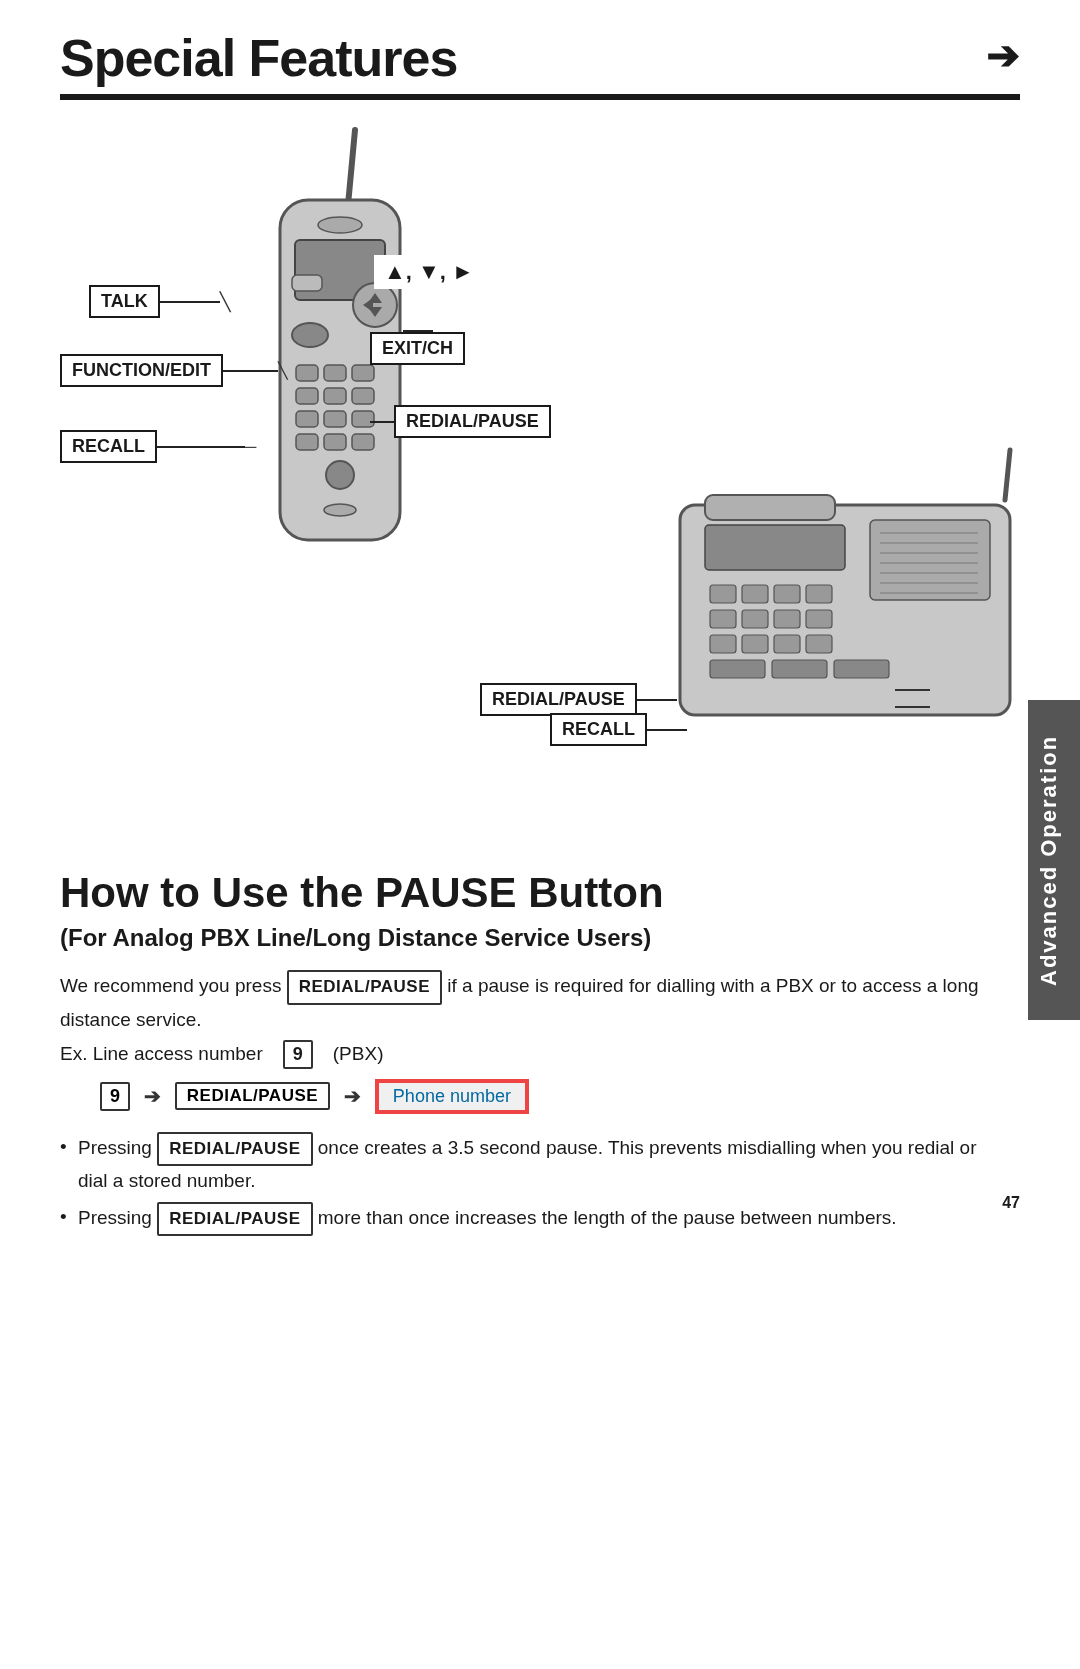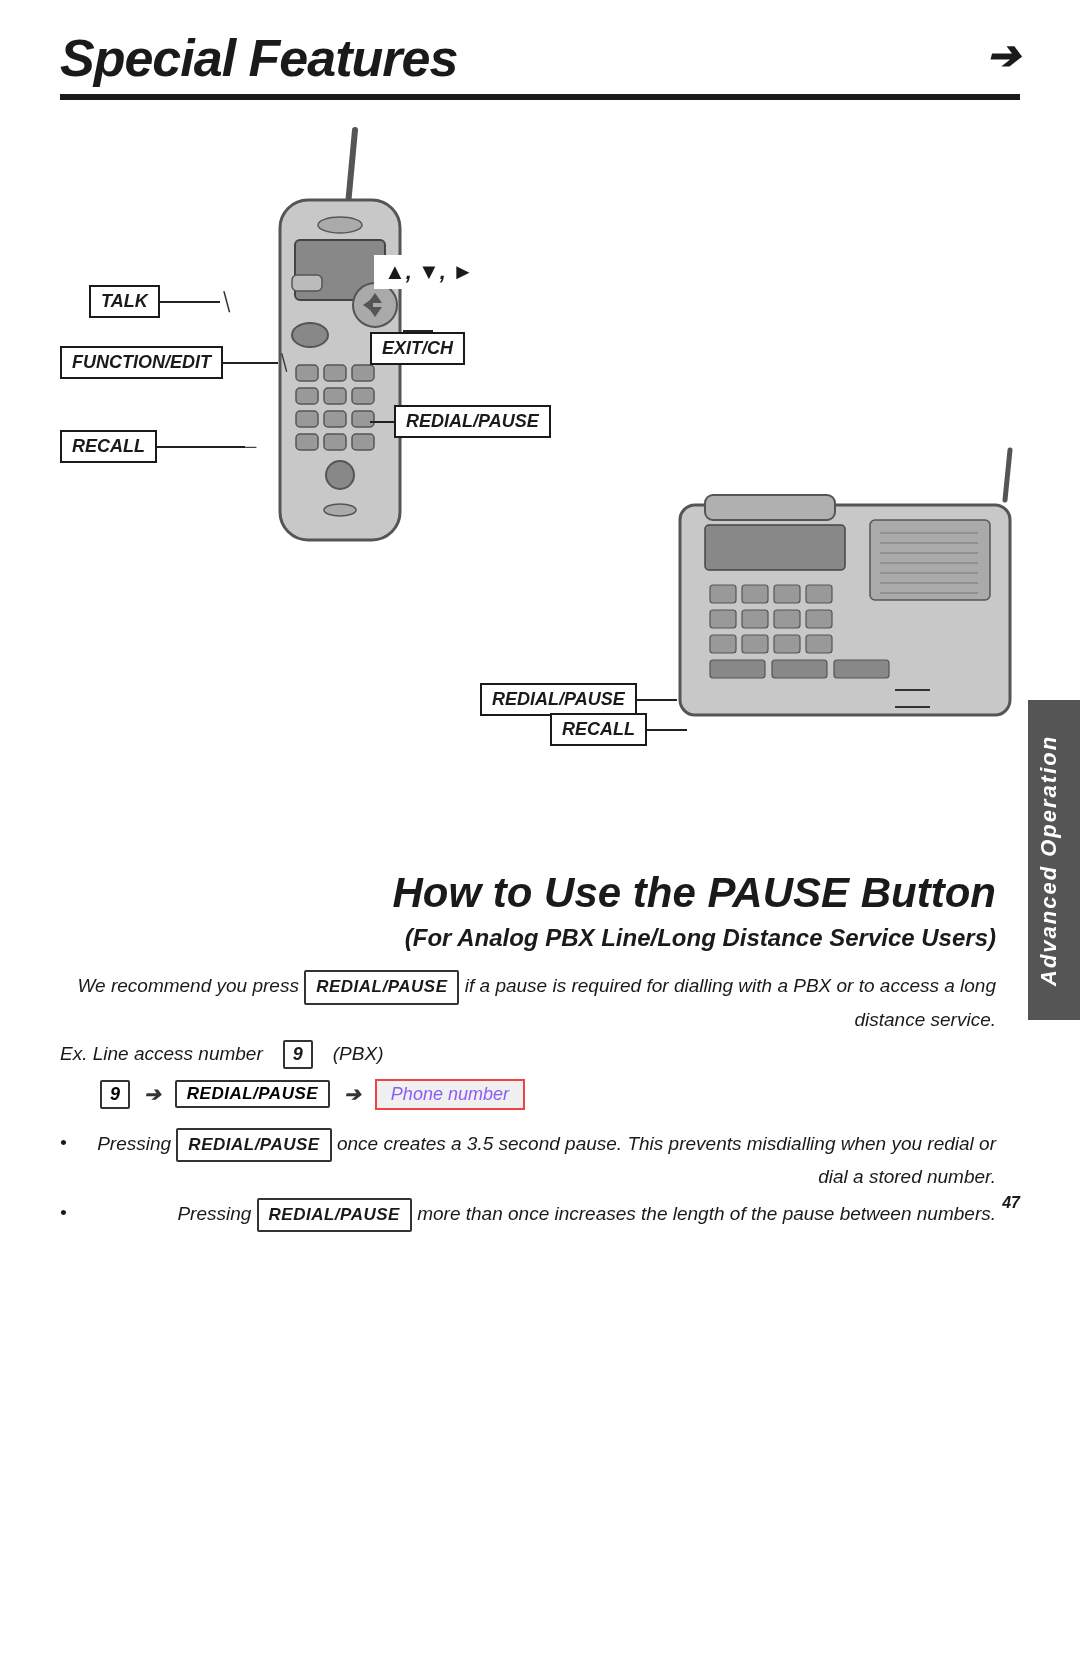--- a/index.html
+++ b/index.html
@@ -11,21 +11,20 @@
       font-family: Arial, Helvetica, sans-serif;
       position: relative;
       overflow: hidden;
     }
 
     .page-container {
       width: 1080px;
       height: 1252px;
       position: relative;
       padding: 0;
-      font-style: italic;
     }
 
     
     .header {
       padding: 32px 60px 0 60px;
       position: relative;
     }
 
     .header-title {
       font-size: 52px;
@@ -99,21 +98,20 @@
       font-size: 22px;
       font-weight: bold;
       letter-spacing: 2px;
       height: 320px;
     }
 
     
     .content-section {
       padding: 20px 84px 0 60px;
       position: relative;
-      text-align: right;
     }
 
     .section-title {
       font-size: 42px;
       font-weight: 900;
       color: #1a1a1a;
       margin-bottom: 8px;
       line-height: 1.1;
     }
 
@@ -156,26 +154,26 @@
       padding: 2px 10px;
       font-size: 17px;
       font-weight: 800;
       background: #fff;
       border-radius: 2px;
       letter-spacing: 0.5px;
     }
 
     .phone-number-box {
       display: inline-block;
-      border: 2px solid #ef4444;
+      border: 4px solid #ef4444;
       padding: 3px 14px;
       font-size: 18px;
       font-weight: 500;
       background: #f0f0f0;
-      color: #8b5cf6;
+      color: #0369a1;
     }
 
     .arrow-sym {
       font-size: 20px;
       font-weight: bold;
       color: #333;
       margin: 0 4px;
     }
 
     .bullet-item {
@@ -224,21 +222,21 @@
       margin-left: 29px;
     }
     .lbl-nav {
       position: absolute;
       left: 370px;
       top: 145px;
     }
     .lbl-function {
       position: absolute;
       left: 60px;
-      top: 236px;
+      top: 244px;
       text-align: center;
     }
     .lbl-exit {
       position: absolute;
       left: 370px;
       top: 220px;
     }
     .lbl-recall {
       position: absolute;
       left: 60px;

